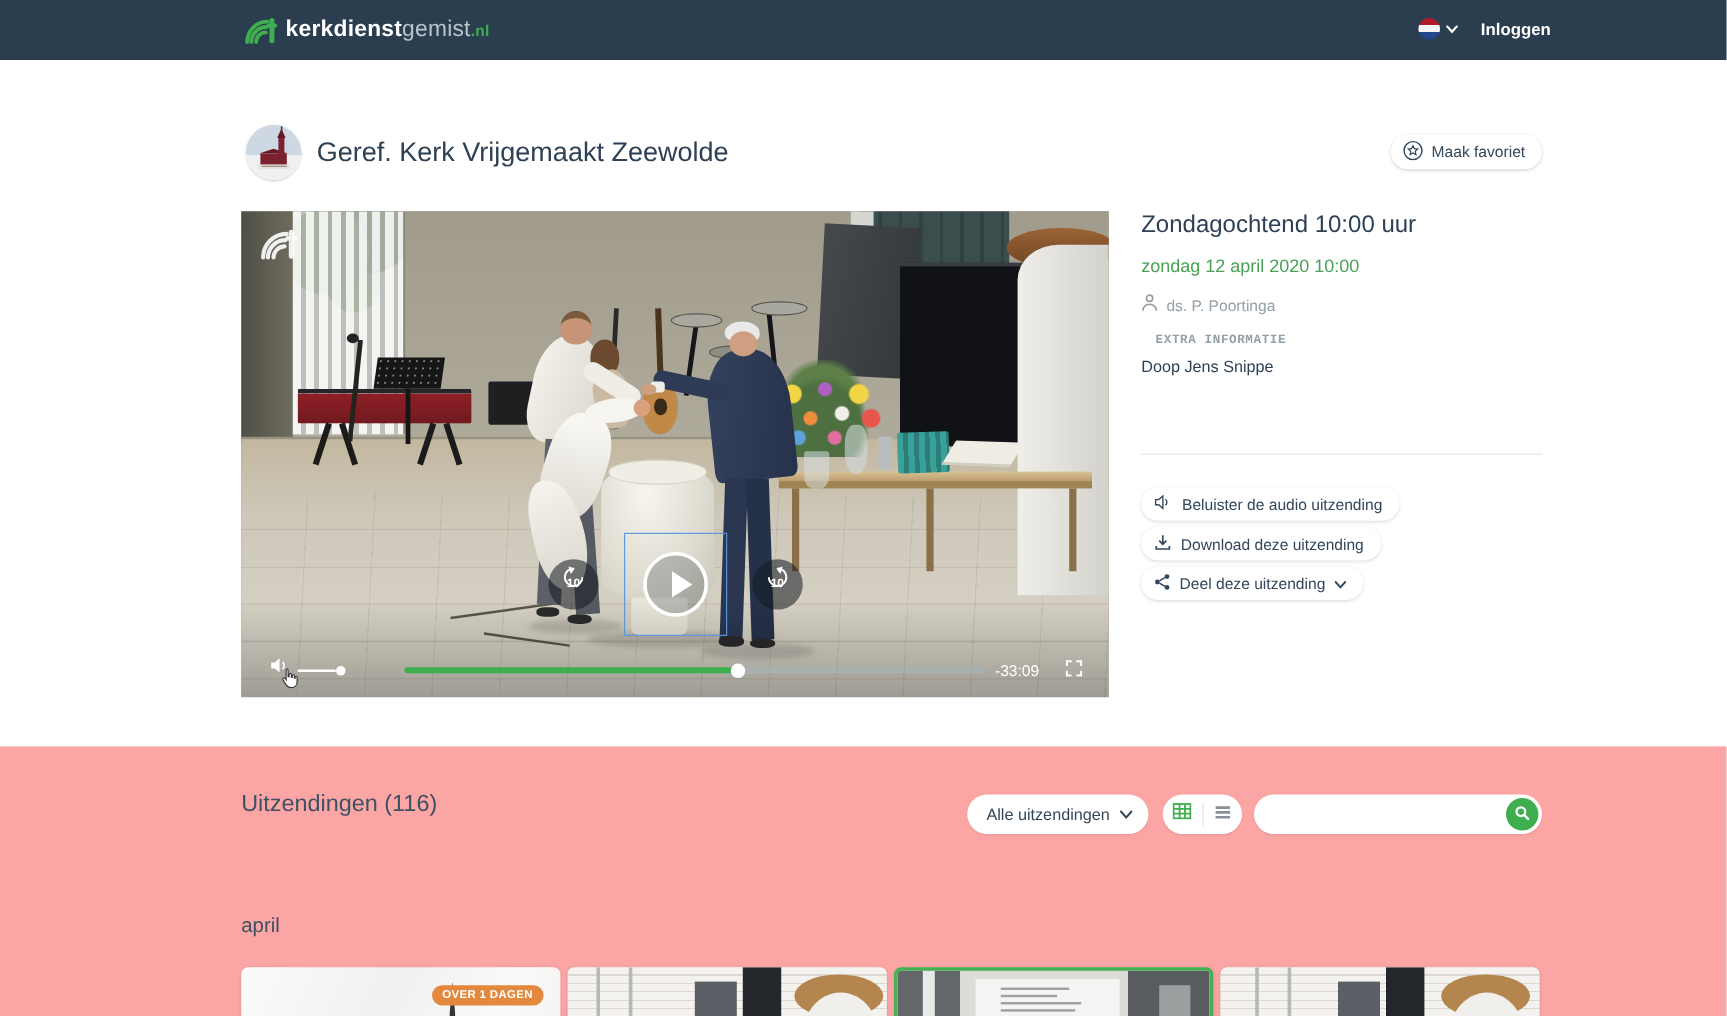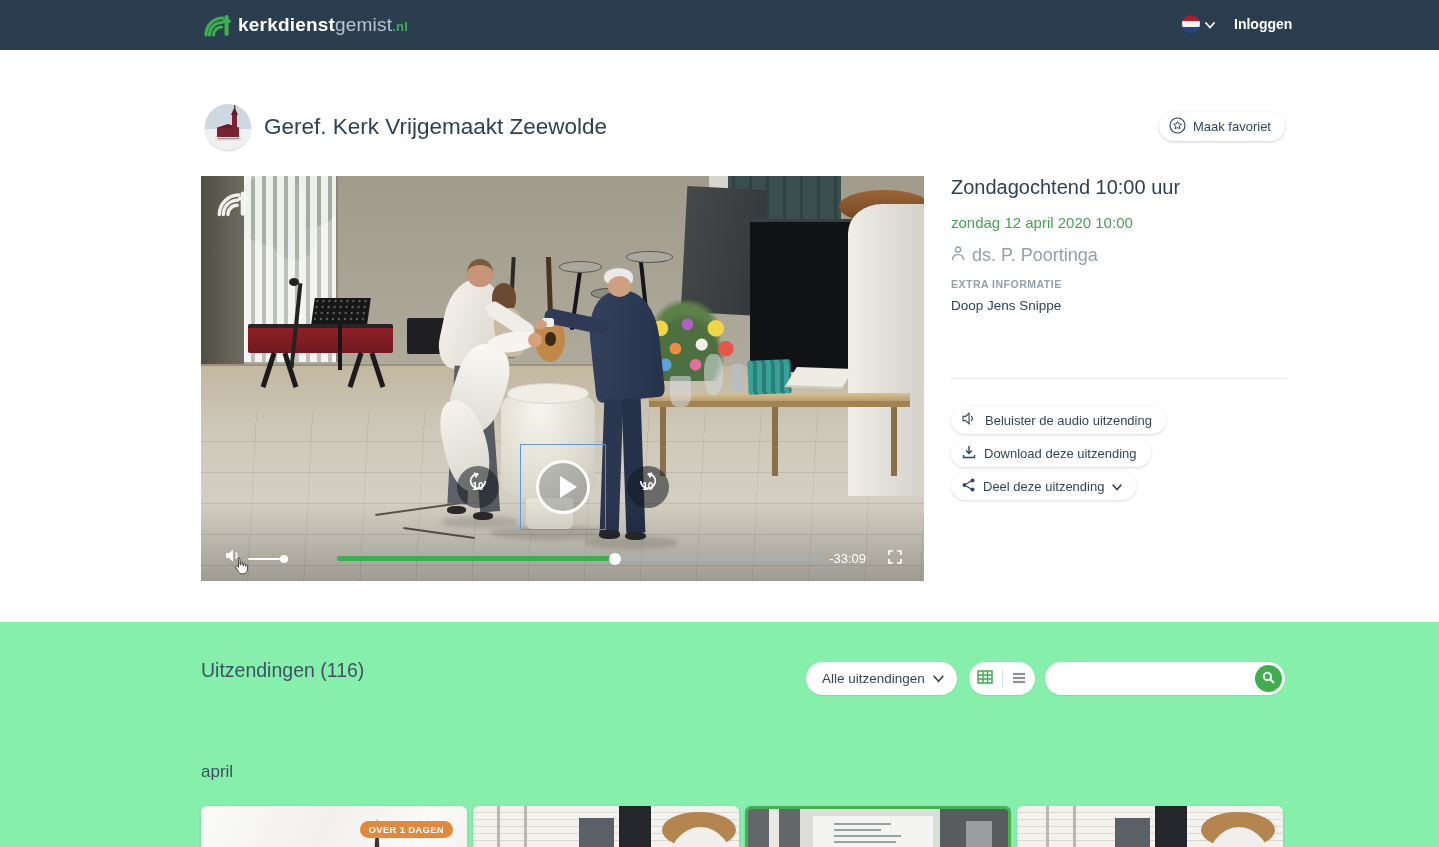--- a/index.html
+++ b/index.html
@@ -137,29 +137,29 @@
   .progress { position:absolute; left:136px; bottom:20px; width:484px; height:5px; background:rgba(165,180,190,.55); border-radius:3px; cursor:pointer; }
   .progress-fill { position:absolute; left:0; top:0; height:5px; width:57.4%; background:#3fae4e; border-radius:3px; }
   .progress-dot { position:absolute; left:calc(57.4% - 6px); top:-3.5px; width:12px; height:12px; background:#fff; border-radius:50%; }
   .time { position:absolute; right:58px; bottom:15px; color:#fff; font-size:13px; }
   .fs-btn { position:absolute; right:22px; bottom:14px; background:none; border:none; cursor:pointer; padding:0; }
 
   
   .info { position:absolute; left:951px; top:176px; width:334px; height:420px; }
   .info-title { font-size:20px; color:#2e4154; font-weight:400; position:absolute; left:0; top:0; }
   .info-date { font-size:15px; color:#4aa156; position:absolute; left:0; top:38px; }
-  .pastor { position:absolute; left:0; top:69px; display:flex; align-items:center; gap:7px; color:#94a0a8; font-size:18px; }
-  .extra-label { position:absolute; left:0; top:102px; font-size:10.5px; font-weight:bold; letter-spacing:.5px; color:#94a0a8; }
+  .pastor { position:absolute; left:0; top:69px; display:flex; align-items:center; gap:7px; color:#94a0a8; font-size:13px; }
+  .extra-label { position:absolute; left:12px; top:102px; font-size:10.5px; font-weight:bold; letter-spacing:.5px; color:#94a0a8;font-family:Liberation Mono, monospace; }
   .extra-value { position:absolute; left:0; top:122px; font-size:13.5px; color:#2e4154; }
   .info-divider { position:absolute; left:0; top:202px; width:334px; height:1px; background:#e4e7e9; }
   .action-btn { position:absolute; left:0; height:28px; padding:0 14px 0 11px; background:#fff; border:none; border-radius:14px; box-shadow:0 1px 3px rgba(0,0,0,.15); display:inline-flex; align-items:center; gap:8px; font-size:13px; color:#33475b; cursor:pointer; font-family:"Liberation Sans",sans-serif; white-space:nowrap; }
   .act-audio { top:230px; } .act-download { top:263px; } .act-share { top:296px; }
 
   
-  .archive { position:absolute; left:0; top:622px; width:1439px; height:225px; background:#86efac;padding-left:32px; }
+  .archive { position:absolute; left:0; top:622px; width:1439px; height:225px; background:#fca5a5;padding-left:32px; }
   .archive-heading { position:absolute; left:201px; top:37px; font-size:19.5px; color:#3d5263; font-weight:400; }
   .filter { position:absolute; left:806px; top:40px; width:151px; height:33px; background:#fff; border-radius:17px; box-shadow:0 1px 2px rgba(0,0,0,.08); display:flex; align-items:center; justify-content:space-between; padding:0 13px 0 16px; font-size:13.5px; color:#33475b; cursor:pointer; }
   .view-toggle { position:absolute; left:969px; top:40px; width:66px; height:33px; background:#fff; border-radius:17px; box-shadow:0 1px 2px rgba(0,0,0,.08); display:flex; }
   .vt-half { flex:1; display:flex; align-items:center; justify-content:center; cursor:pointer; }
   .vt-divider { width:1px; height:19px; background:#dfe2e4; align-self:center; }
   .arch-search { position:absolute; left:1045px; top:40px; width:240px; height:33px; background:#fff; border-radius:17px; box-shadow:0 1px 2px rgba(0,0,0,.08); }
   .arch-search input { position:absolute; left:16px; top:0; width:180px; height:33px; border:none; outline:none; background:transparent; font-size:13.5px; color:#5a6a75; font-family:"Liberation Sans",sans-serif; }
   .arch-search input::placeholder { color:#a9b2b8; }
   .arch-search-btn { position:absolute; right:3px; top:3px; width:27px; height:27px; border-radius:50%; background:#3fae4e; border:none; display:flex; align-items:center; justify-content:center; cursor:pointer; }
   .month { position:absolute; left:201px; top:140px; font-size:17px; color:#3c5160; font-weight:400; }

